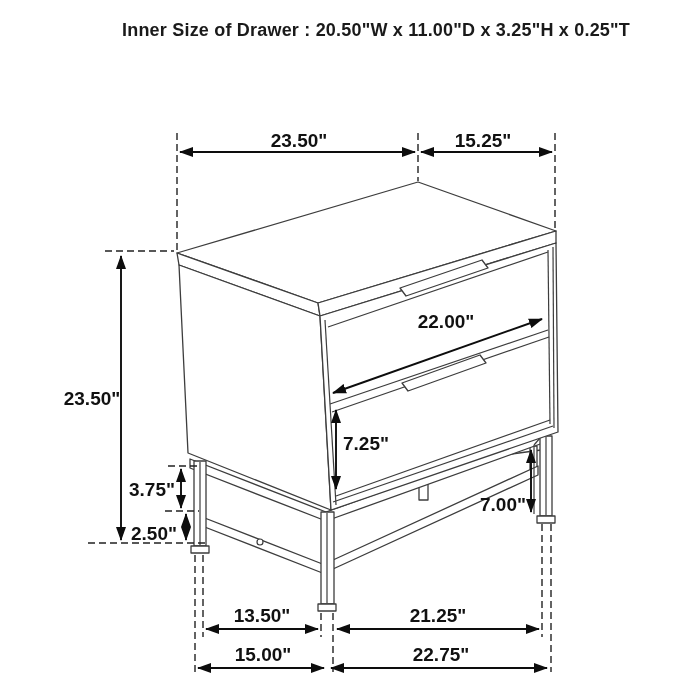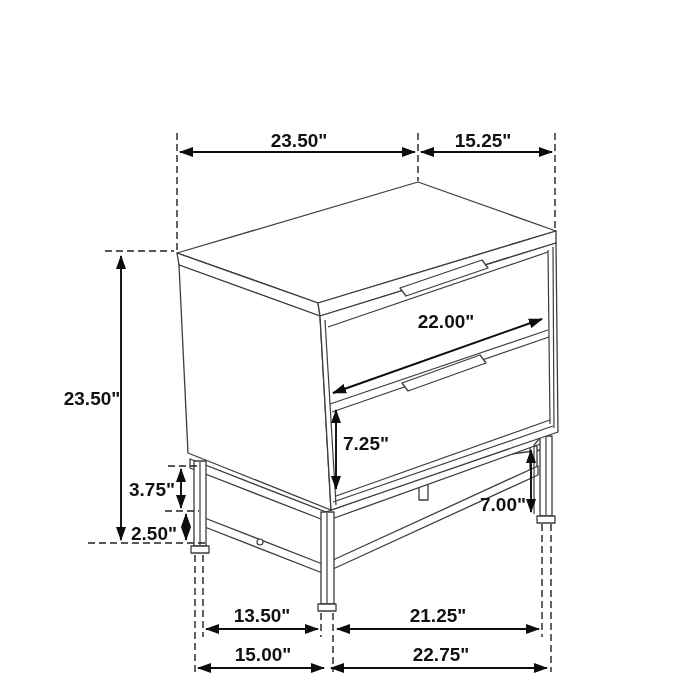--- a/index.html
+++ b/index.html
@@ -12,20 +12,21 @@
   .edge{fill:none;stroke:#3d3d3d;stroke-width:1.2;}
   .dash{fill:none;stroke:#222222;stroke-width:1.4;stroke-dasharray:7 4;}
   .dim{fill:none;stroke:#0d0d0d;stroke-width:1.9;}
   .dimlabel{font-family:"Liberation Sans",sans-serif;font-size:19px;font-weight:bold;
             fill:#111111;text-anchor:middle;}
 </style>
 </head>
 <body>
 
 <div id="stage">
+  <div id="title">Inner Size of Drawer : 20.50"W x 11.00"D x 3.25"H x 0.25"T</div>
 
   <svg width="700" height="700" viewBox="0 0 700 700">
     <defs>
       <marker id="ah" markerUnits="userSpaceOnUse" markerWidth="14" markerHeight="10" refX="13" refY="5" orient="auto-start-reverse">
         <path d="M0,0 L14,5 L0,10 Z" fill="#0d0d0d"></path>
       </marker>
     </defs>
 
     <g>
       <polygon class="draw" points="419,452 428,452 428,500 419,500"></polygon>

